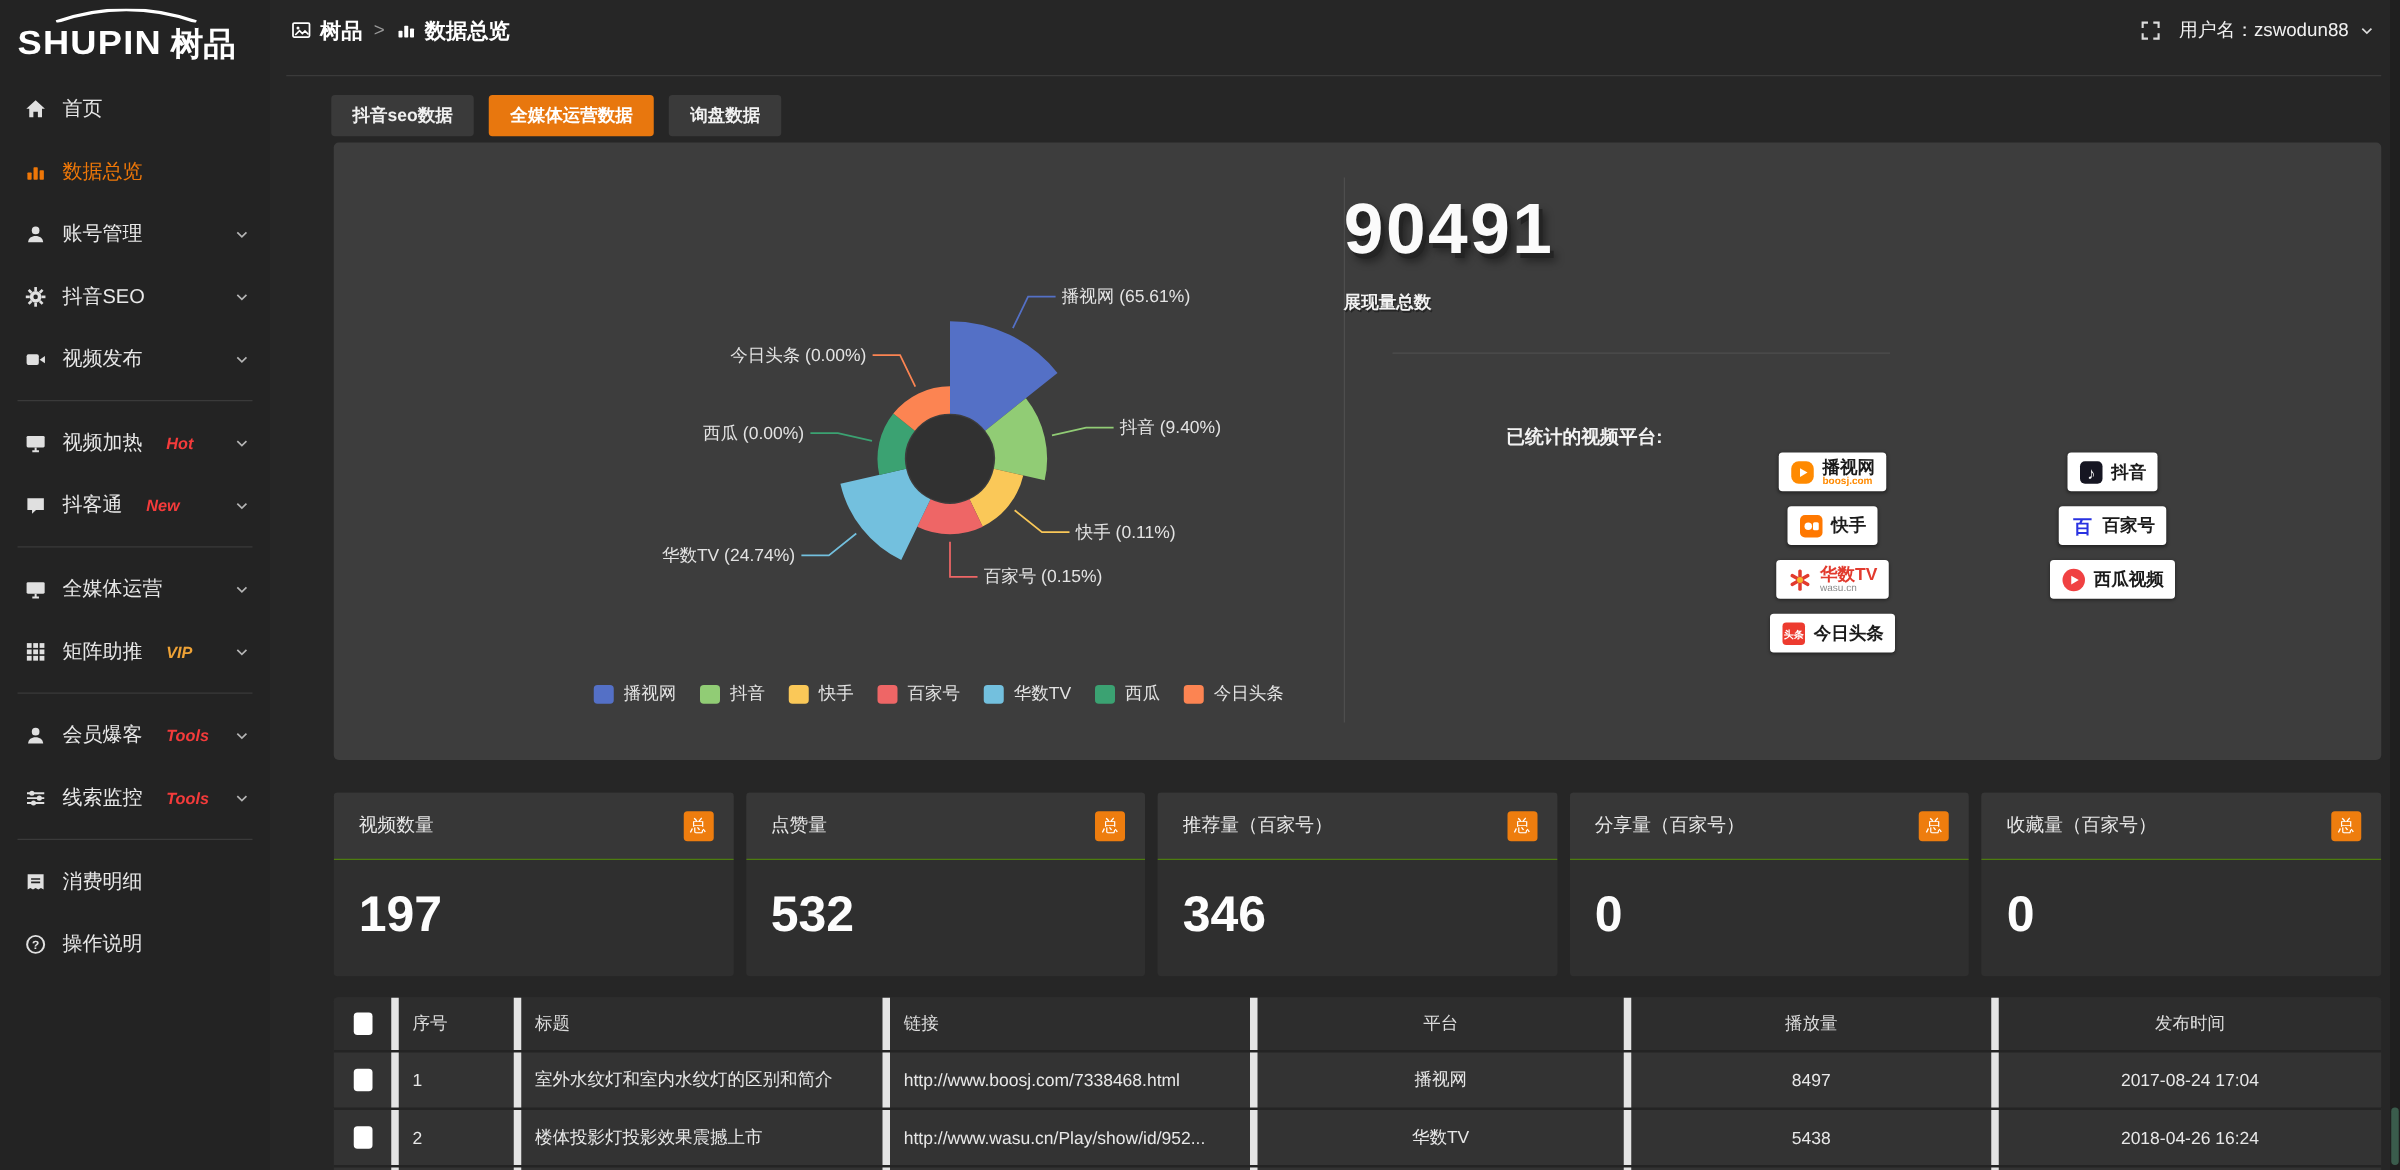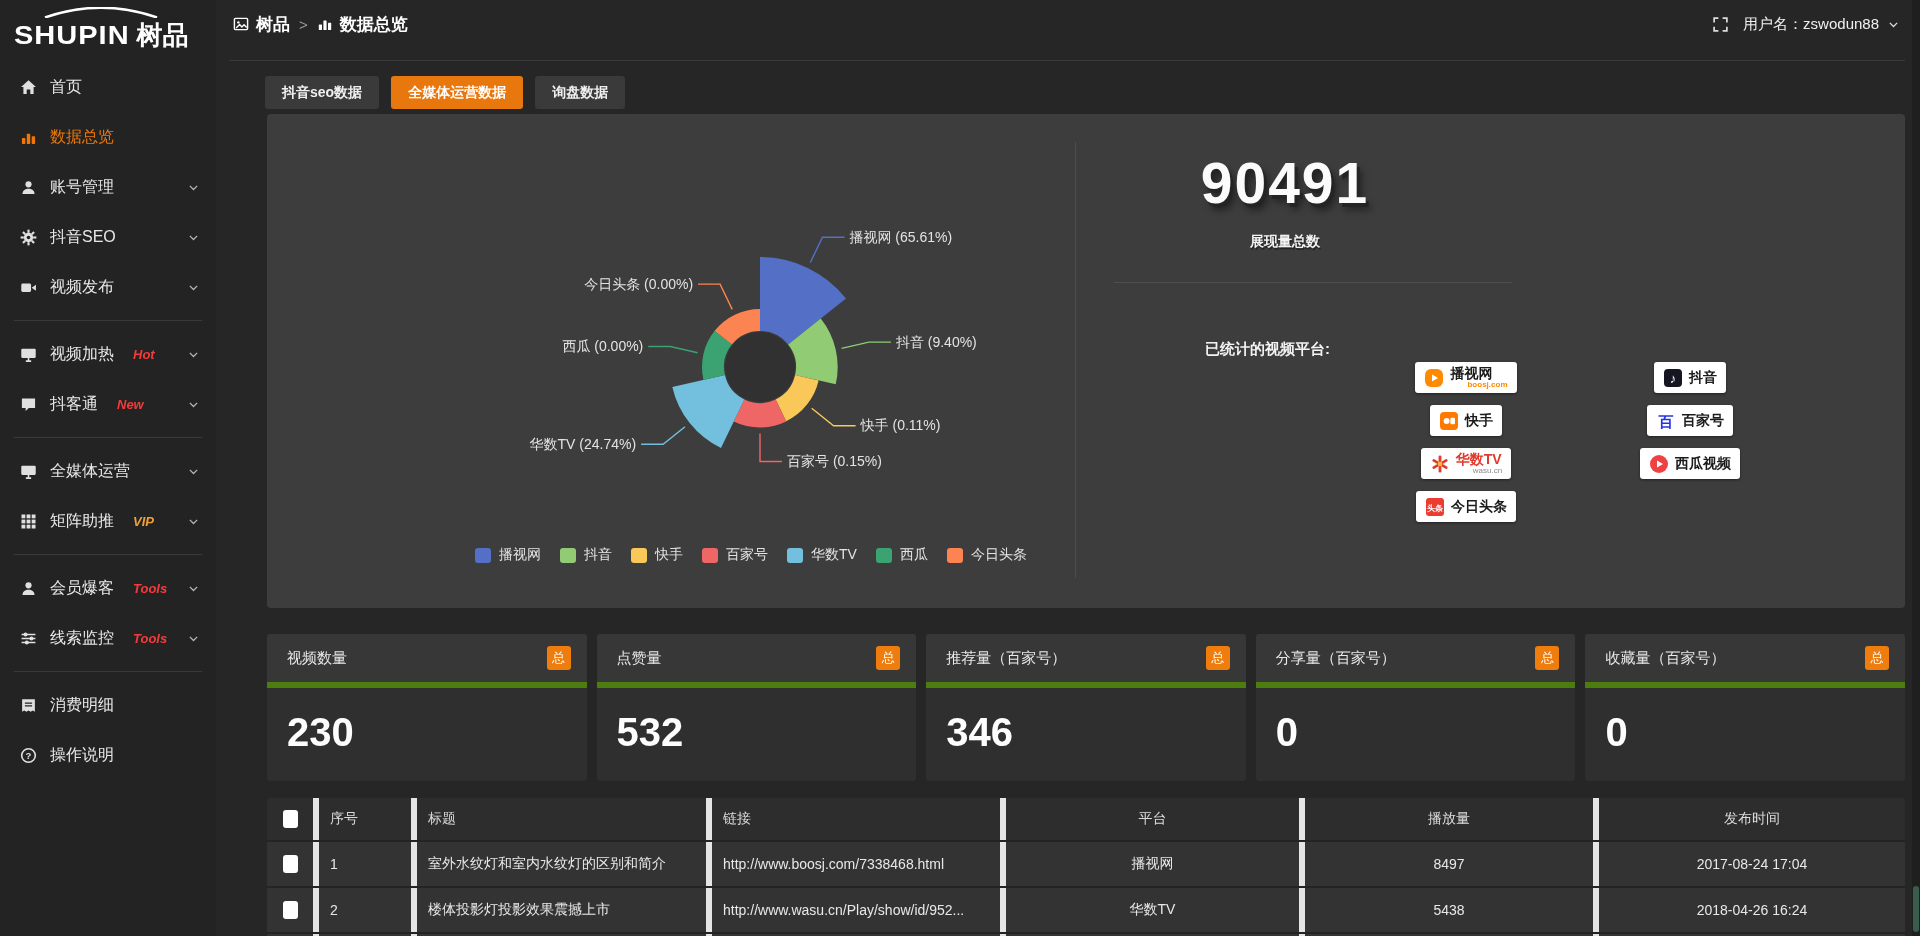--- a/index.html
+++ b/index.html
@@ -46,41 +46,41 @@
 
   
   #chart-panel { position:absolute; left:267px; top:114px; width:1638px; height:494px; background:#3d3d3d; border-radius:4px; }
   #rose-chart { position:absolute; left:0; top:0; }
   #chart-legend { position:absolute; left:80px; top:432px; width:808px; display:flex; justify-content:center; align-items:center; gap:19px; }
   .legend-item { display:flex; align-items:center; gap:8px; cursor:pointer; }
   .legend-swatch { width:16px; height:15px; border-radius:3px; }
   .legend-label { font-size:14px; color:#e3e3e3; }
   #panel-vline { position:absolute; left:808px; top:28px; width:1px; height:436px; background:#4e4e4e; }
   #right-section { position:absolute; left:808px; top:0; right:0; bottom:0; }
-  .total-block { position:absolute; left:0; top:36px; width:420px; text-align:center; }
+  .total-block { position:absolute; left:0; top:36px; width:420px; text-align:left; }
   .total-value { font-size:57px; font-weight:800; color:#fbfbfb; letter-spacing:2px; text-shadow:3px 4px 0 #242424, 5px 7px 7px rgba(0,0,0,.45); }
   .total-label { margin-top:17px; font-size:14px; font-weight:700; color:#f2f2f2; text-shadow:1px 2px 0 #242424; }
   .total-hr { position:absolute; left:39px; top:168px; width:398px; height:1px; background:#4e4e4e; }
   .platforms-title { position:absolute; left:130px; top:226px; font-size:15px; font-weight:700; color:#f2f2f2; }
   .badge-col { position:absolute; top:248px; display:flex; flex-direction:column; align-items:center; gap:12px; }
   #badge-col-left { left:316px; width:150px; }
   #badge-col-right { left:545px; width:140px; }
   .badge { background:#fff; border-radius:3px; padding:3px 9px; display:flex; align-items:center; gap:6px; height:31px; box-shadow:0 1px 3px rgba(0,0,0,.45); }
   .badge-icon { width:20px; height:20px; display:inline-flex; }
   .badge-text { display:flex; flex-direction:column; line-height:1.05; }
   .badge-label { font-size:14px; font-weight:700; color:#1b1b1b; white-space:nowrap; }
-  .badge-sub { font-size:8px; color:#999;margin-left:17px; }
+  .badge-sub { font-size:8px; color:#999; }
   .badge-boosj .badge-sub { color:#ff8a00; font-weight:700; }
   .badge-wasu .badge-label { color:#e23a2e; }
   .badge-wasu .badge-sub { color:#8a8a8a; }
 
   
   #stat-cards { position:absolute; left:267px; top:634px; width:1638px; height:147px; display:flex; gap:10px; }
   .stat-card { flex:1 1 0; background:#2f2f2f; border-radius:3px; overflow:hidden; display:flex; flex-direction:column; }
-  .stat-head { height:54px; background:#373737; border-bottom:6px solid #4d7c0f; display:flex; align-items:center; justify-content:space-between; padding:0 16px 0 20px; }
+  .stat-head { height:54px; background:#373737; border-bottom:1px solid #4d7c0f; display:flex; align-items:center; justify-content:space-between; padding:0 16px 0 20px; }
   .stat-title { font-size:15px; color:#e8e8e8; }
   .stat-badge { width:24px; height:24px; background:#ee7d0e; color:#fff; border-radius:3px; font-size:13px; display:flex; align-items:center; justify-content:center; cursor:pointer; }
   .stat-value { padding:22px 0 0 20px; font-size:40px; font-weight:700; color:#fdfdfd; }
 
   
   #data-table { position:absolute; left:267px; top:798px; width:1638px; height:142px; overflow:hidden; background:#333; border-radius:3px 3px 0 0; }
   .trow { display:grid; grid-template-columns:52px 98px 295px 294px 299px 294px auto; background:#333; border-top:2px solid #242424; }
   .trow.thead { background:#2d2d2d; border-top:none; height:42px; }
   .trow.tbody { height:46px; }
   .trow > div { display:flex; align-items:center; border-right:6px solid #e5e5e5; min-width:0; font-size:14px; color:#e8e8e8; overflow:hidden; white-space:nowrap; }
@@ -505,21 +505,21 @@
         </div>
     </div>
   </section>
 
   <section id="stat-cards">
       <div class="stat-card">
         <div class="stat-head">
           <span class="stat-title">视频数量</span>
           <span class="stat-badge">总</span>
         </div>
-        <div class="stat-value">230</div>
+        <div class="stat-value">197</div>
       </div>
       <div class="stat-card">
         <div class="stat-head">
           <span class="stat-title">点赞量</span>
           <span class="stat-badge">总</span>
         </div>
         <div class="stat-value">532</div>
       </div>
       <div class="stat-card">
         <div class="stat-head">

